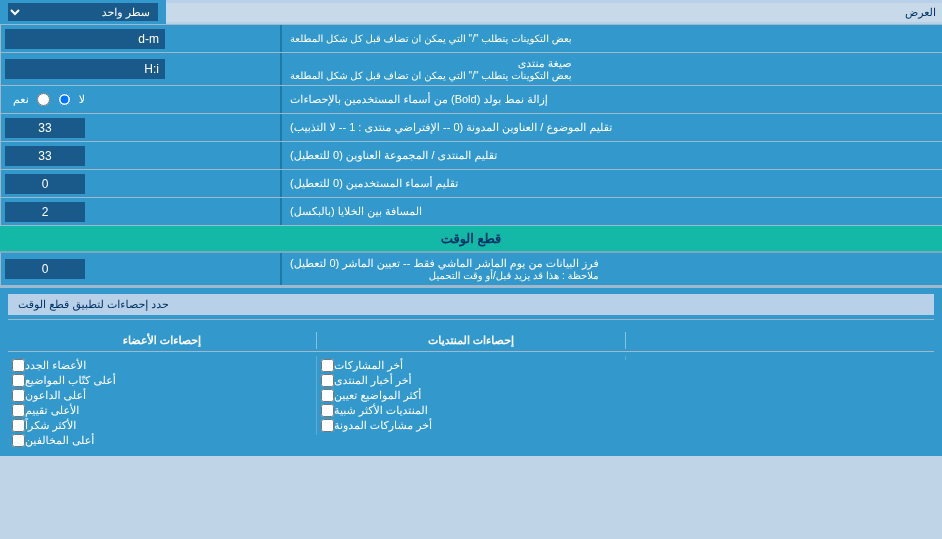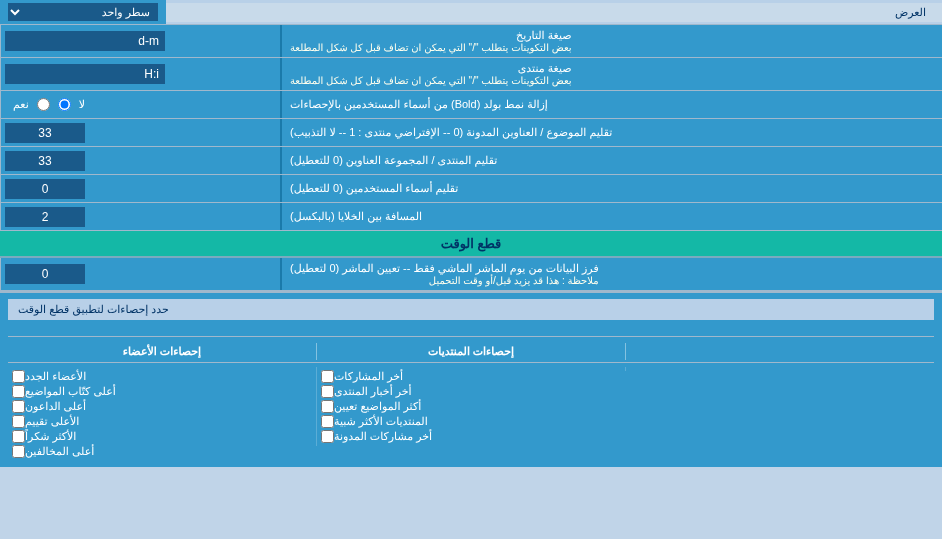--- a/index.html
+++ b/index.html
@@ -110,21 +110,21 @@
     .top-row {
       display: flex;
       align-items: center;
       background: #b8d0e8;
       border-bottom: 1px solid #a0b8cc;
       min-height: 22px;
     }
 
     .top-row-label {
       flex: 1;
-      padding: 3px 16px;
+      padding: 3px 6px;
       color: #003366;
       font-size: 11px;
       background: #c8daea;
     }
 
     .top-row-select {
       background: #1a5a8a;
       color: #fff;
       border: none;
       padding: 2px 4px;
@@ -168,21 +168,20 @@
       <option>سطر واحد</option>
       <option>سطرين</option>
       <option>ثلاثة أسطر</option>
     </select>
   </div>
 </div>
 
 <div class="row">
   <div class="row-label">
     <div>
-      <div>صيغة التاريخ</div>
       <div class="note-text">بعض التكوينات يتطلب "/" التي يمكن ان تضاف قبل كل شكل المطلعة</div>
     </div>
   </div>
   <div class="row-input">
     <input class="text-field" type="text" value="d-m" style="">
   </div>
 </div>
 
 <div class="row">
   <div class="row-label">
@@ -247,21 +246,21 @@
       <div class="note-text">ملاحظة : هذا قد يزيد قبل/أو وقت التحميل</div>
     </div>
   </div>
   <div class="row-input">
     <input class="small-num-field" type="text" value="0" style="">
   </div>
 </div>
 
 <div class="checkboxes-container">
 
-  <div style="display:flex; border-bottom: 1px solid #a0b8cc; margin-bottom: 6px; padding-bottom: 16px;">
+  <div style="display:flex; border-bottom: 1px solid #a0b8cc; margin-bottom: 12px; padding-bottom: 4px;">
     <div class="define-label">حدد إحصاءات لتطبيق قطع الوقت</div>
   </div>
 
   <div style="display:flex; border-bottom: 1px solid #a0b8cc; margin-bottom: 4px; padding-bottom: 2px;">
     <div style="flex:1; text-align:center; color:#fff; font-weight:bold; font-size:11px; padding: 2px 4px; border-left: 1px solid rgba(255,255,255,0.4);"></div>
     <div style="flex:1; text-align:center; color:#fff; font-weight:bold; font-size:11px; padding: 2px 4px; border-left: 1px solid rgba(255,255,255,0.4); font-family: Liberation Serif, serif;">إحصاءات المنتديات</div>
     <div style="flex:1; text-align:center; color:#fff; font-weight:bold; font-size:11px; padding: 2px 4px;">إحصاءات الأعضاء</div>
   </div>
 
   <div style="display:flex; align-items:flex-start;">

